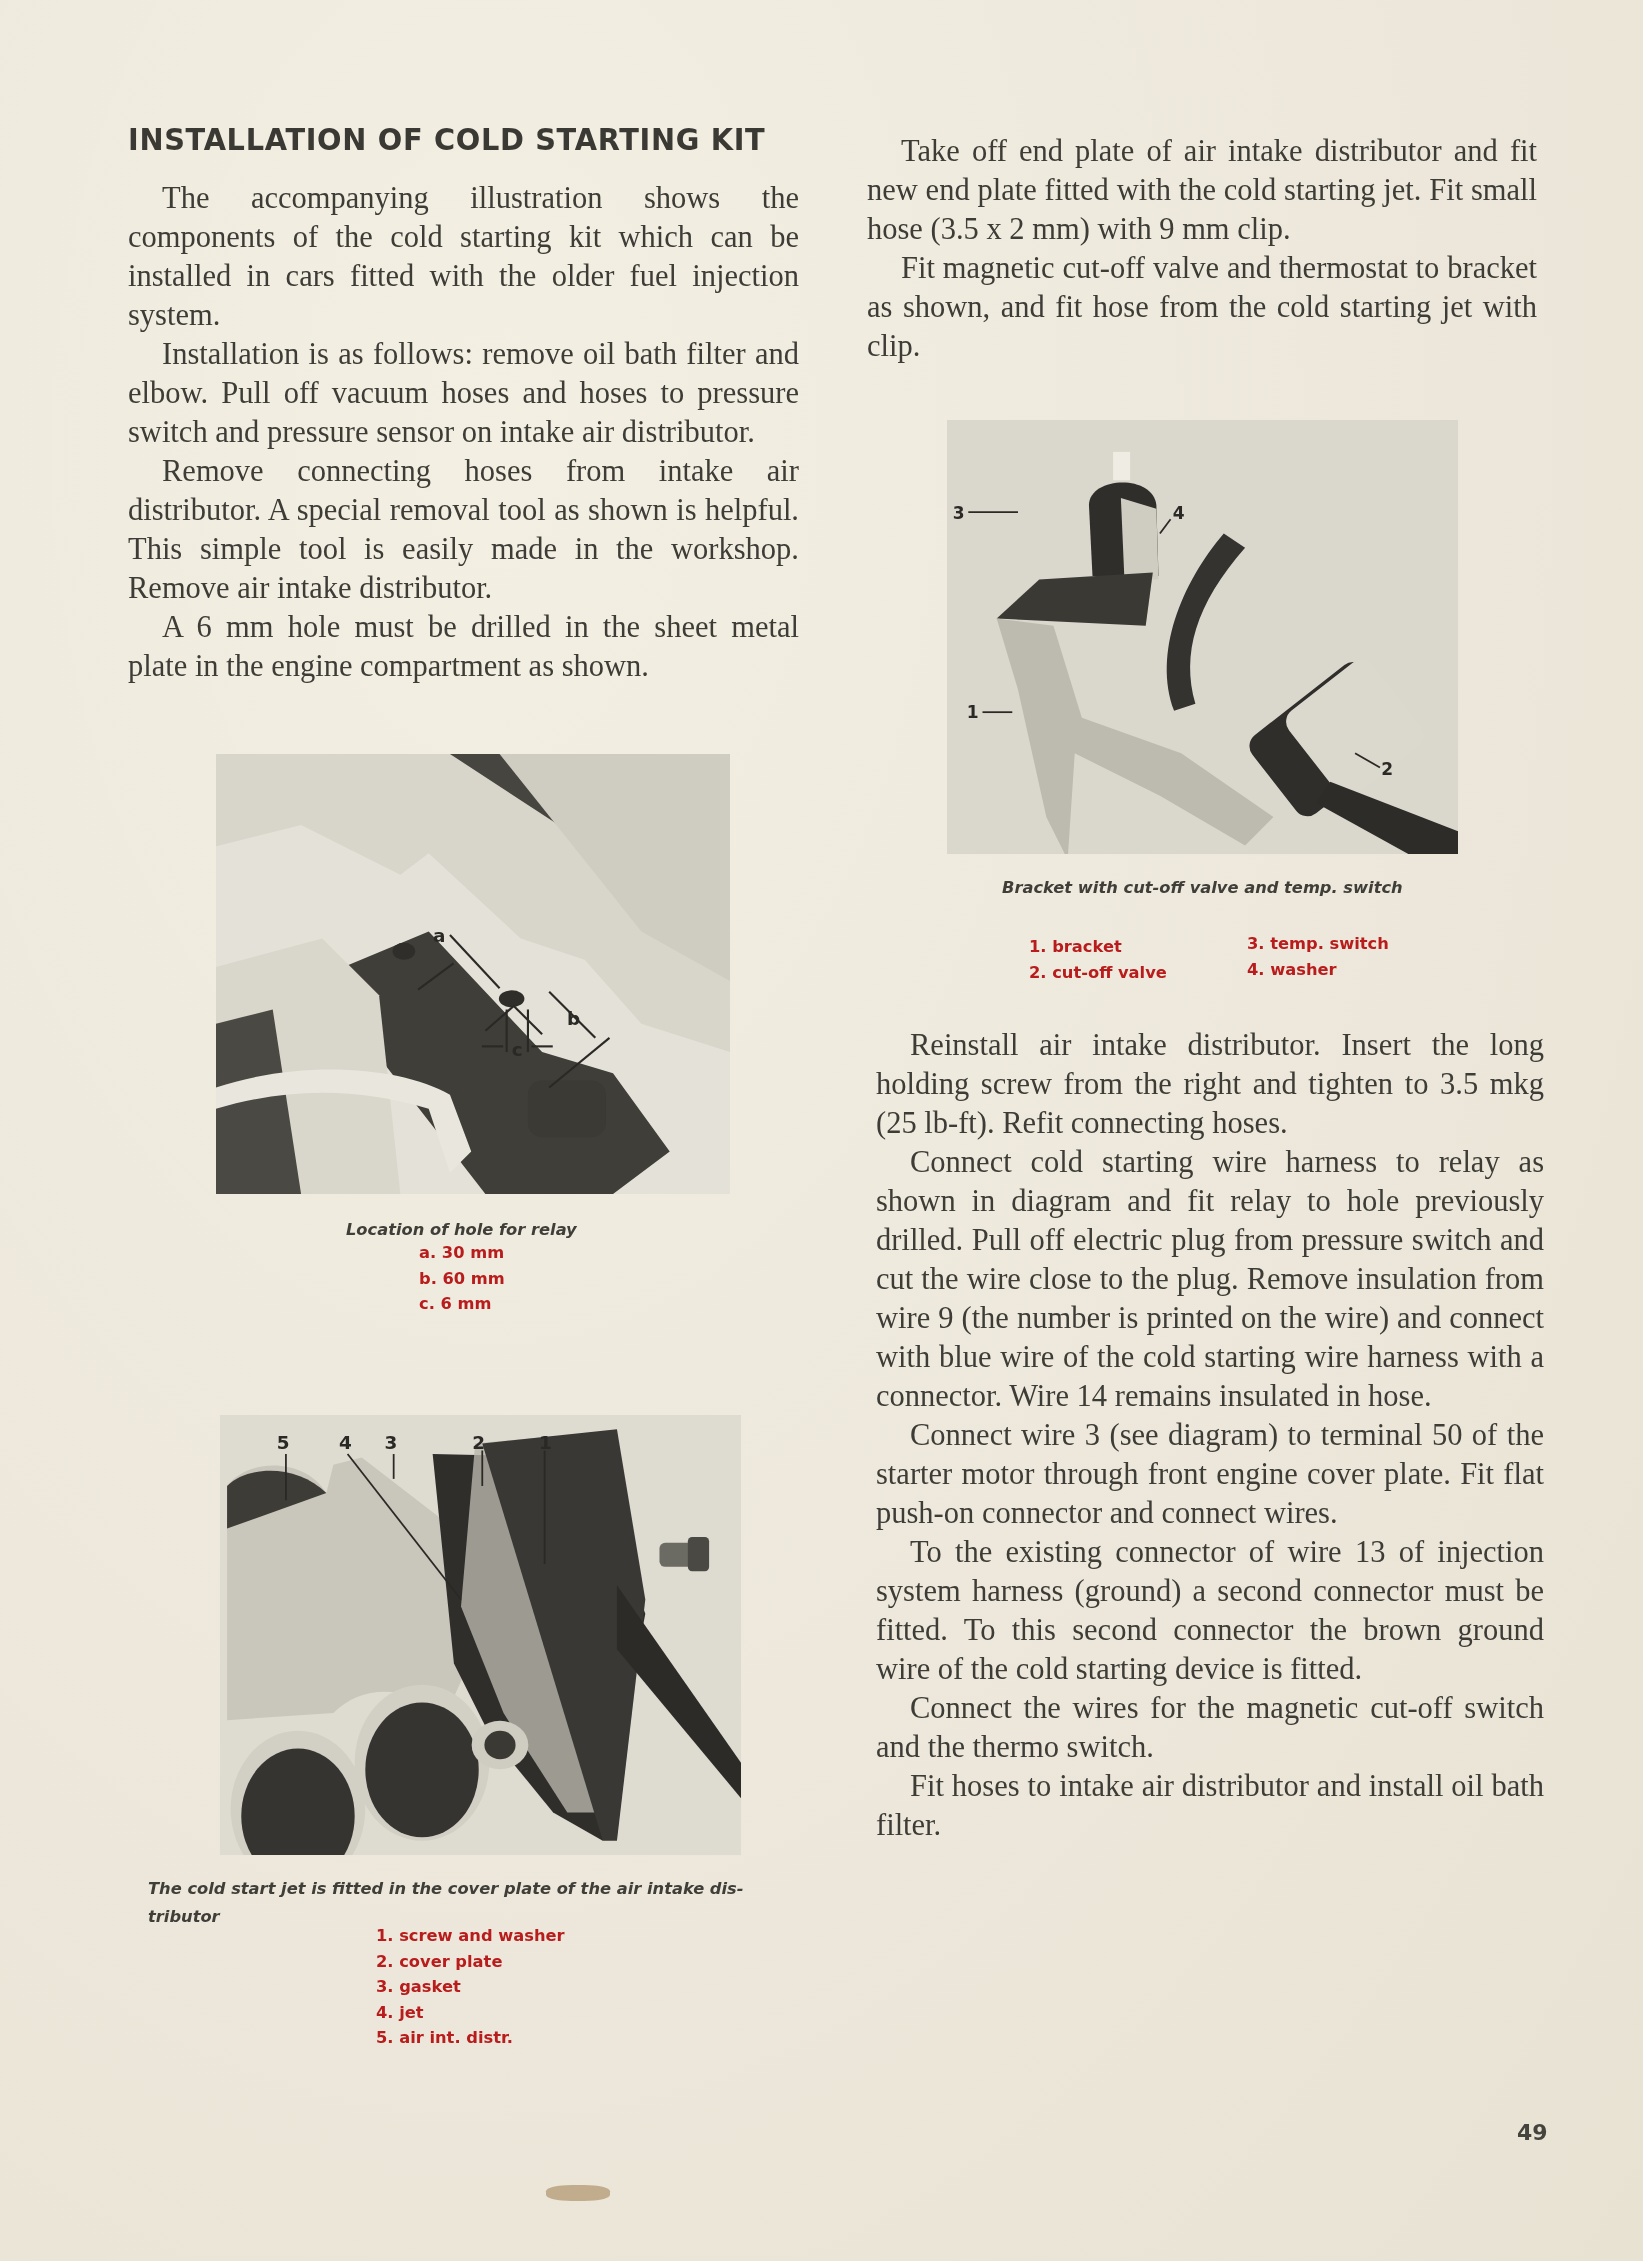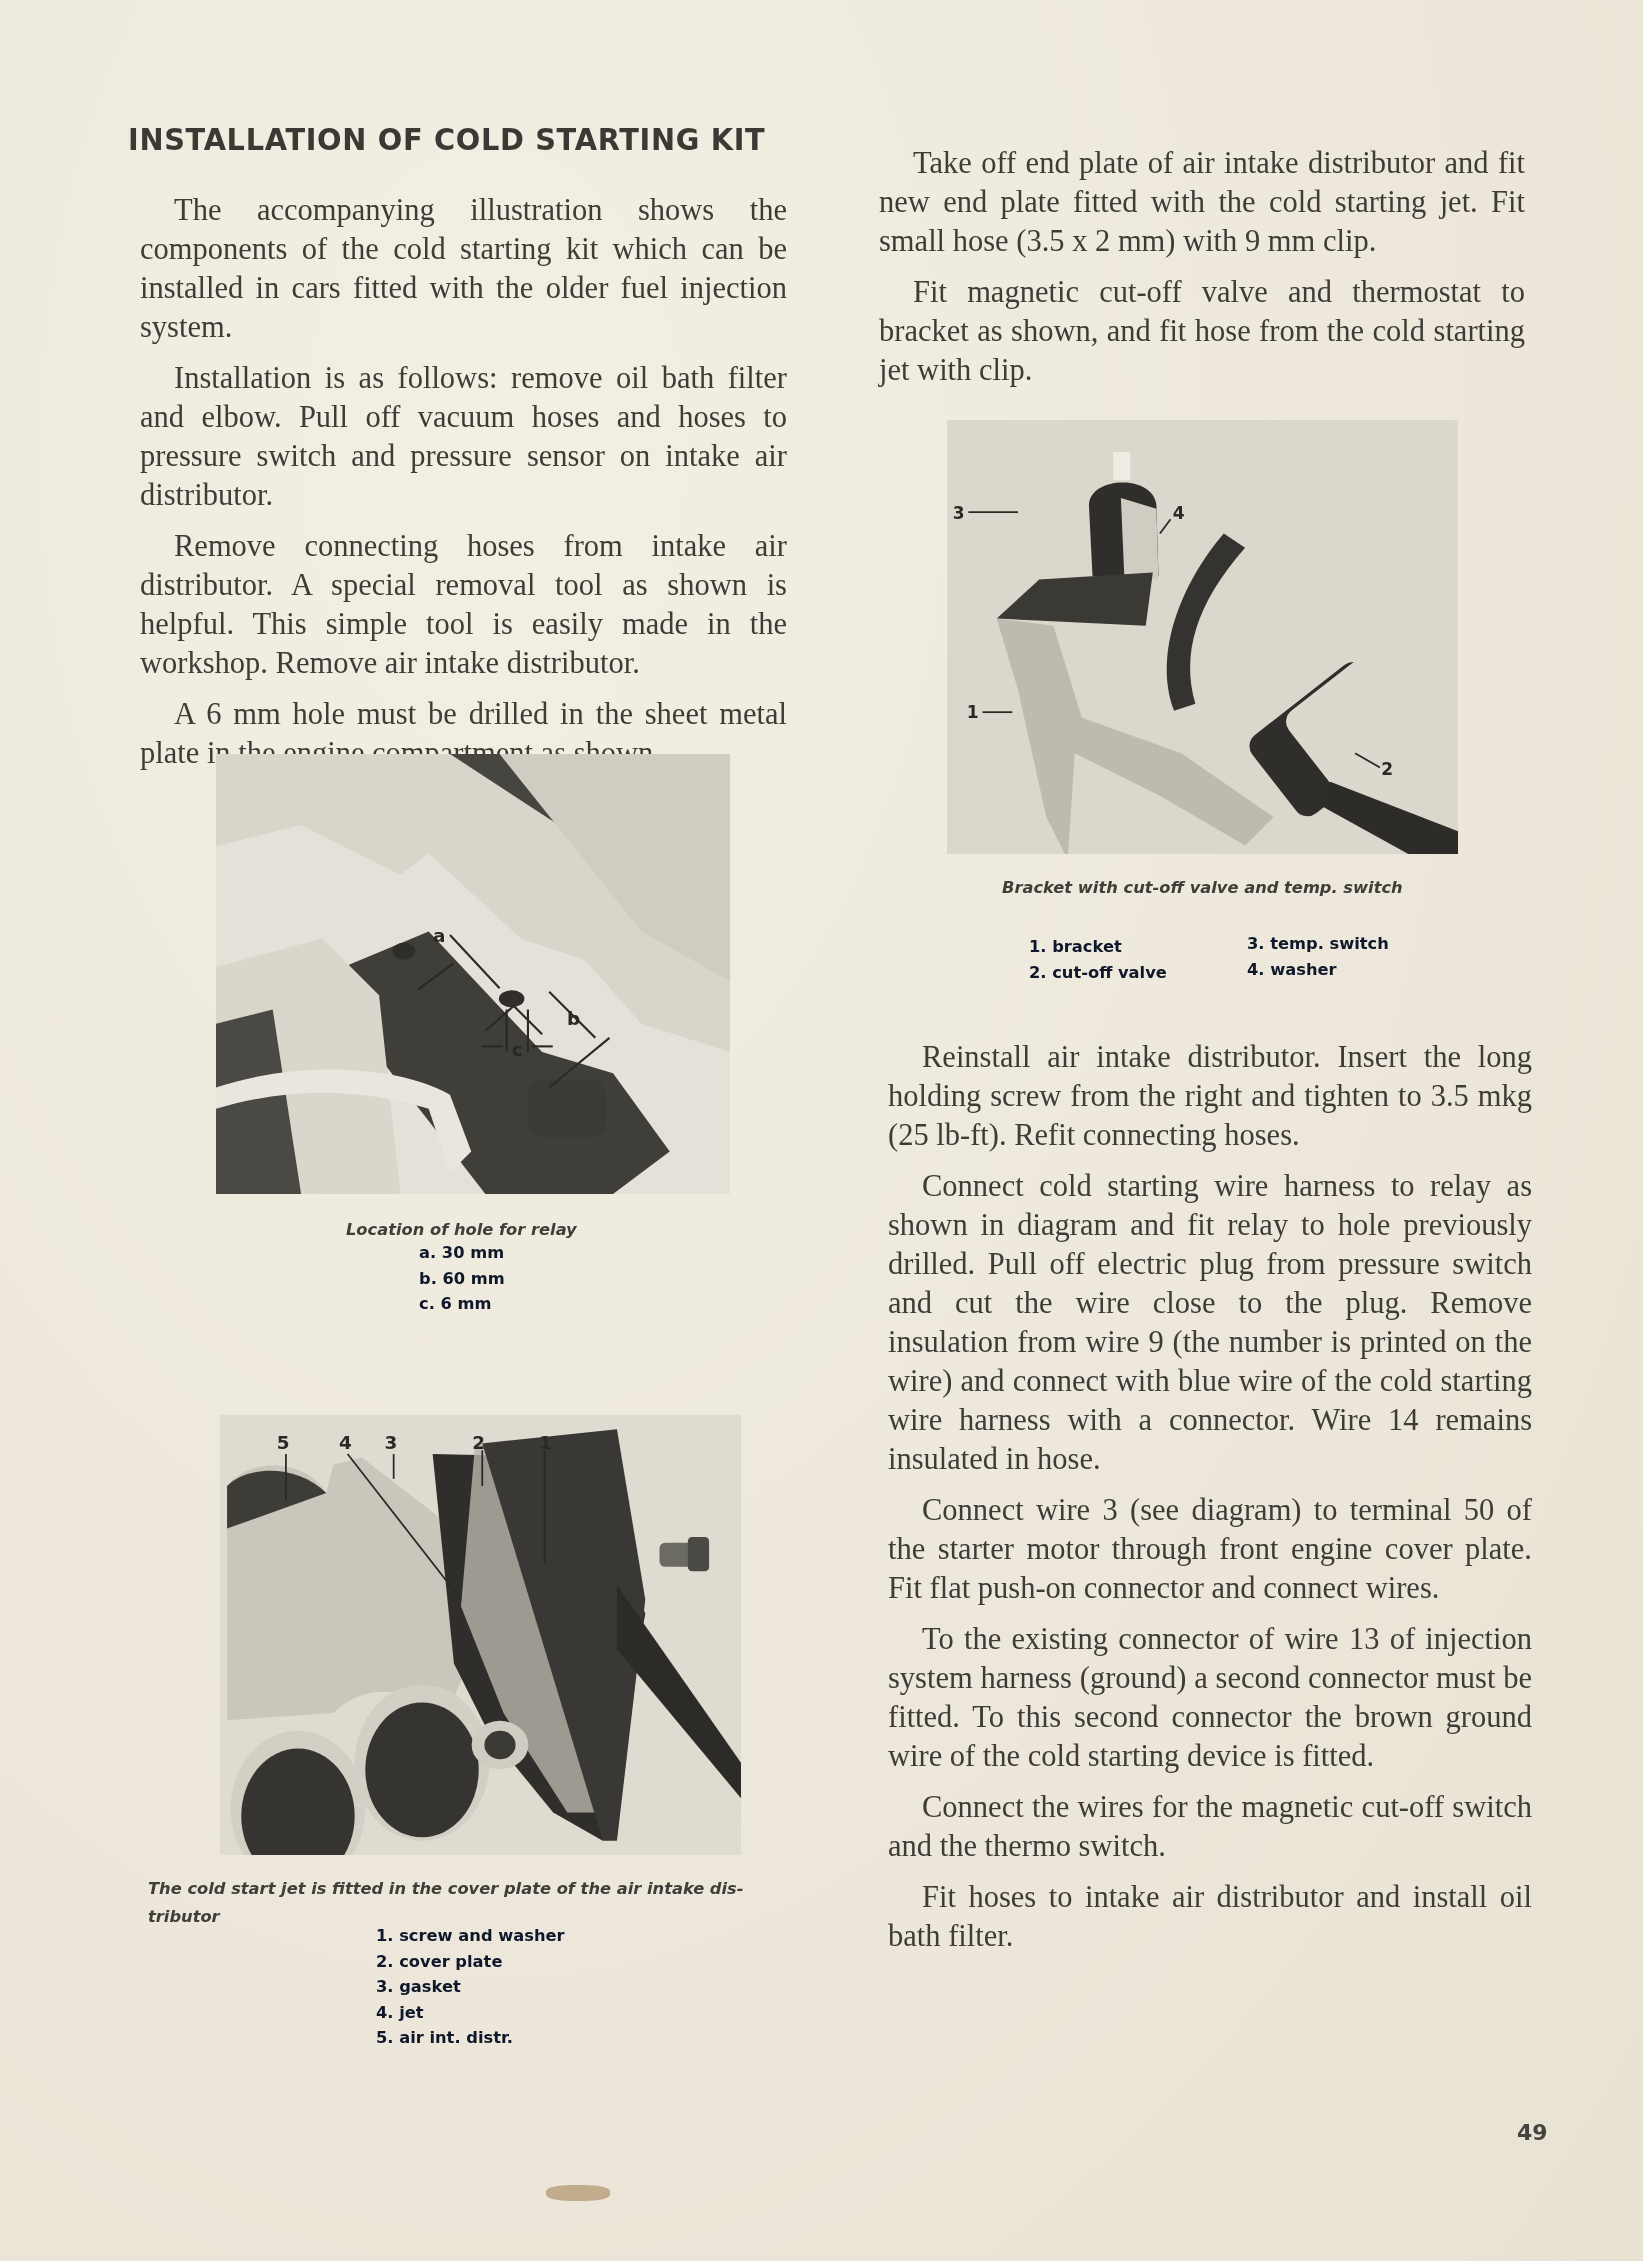--- a/index.html
+++ b/index.html
@@ -8,25 +8,25 @@
     background:#efebdf;
     background-image: radial-gradient(ellipse at 30% 20%, #f3efe3 0%, #ece7da 60%, #e8e2d3 100%);
     color:#3c3b36;
   }
   h1 {
     position:absolute; left:128px; top:122px; margin:0;
     font-family:"DejaVu Sans","Liberation Sans",sans-serif; font-weight:bold;
     font-size:30px; letter-spacing:0.7px; color:#3a3934; transform:scaleX(0.96); transform-origin:left;
   }
   .col { position:absolute; font-family:"Liberation Serif","DejaVu Serif",serif; font-size:30.5px; line-height:39px; color:#3d3c37; text-align:justify; }
-  .col p { margin:12px; text-indent:34px;font-family:Liberation Serif, serif; }
+  .col p { margin:0; text-indent:34px;font-family:Liberation Serif, serif; }
   .photo { position:absolute; background:#8d8b84; overflow:hidden; }
   .photo svg { width:100%; height:100%; display:block; }
   .caption { position:absolute; font-family:"DejaVu Sans","Liberation Sans",sans-serif; font-style:italic; font-weight:bold; font-size:16.3px; color:#3f3e39; }
-  .legend { position:absolute; font-family:"DejaVu Sans","Liberation Sans",sans-serif; font-weight:bold; font-size:16.3px; color:#0f172a; line-height:25.5px; }
+  .legend { position:absolute; font-family:"DejaVu Sans","Liberation Sans",sans-serif; font-weight:bold; font-size:16.3px; color:#b91c1c; line-height:25.5px; }
   .legend div { white-space:nowrap; }
   .pagenum { position:absolute; left:1517px; top:2120px; font-family:"DejaVu Sans","Liberation Sans",sans-serif; font-weight:bold; font-size:22px; color:#44433e; }
   .stain { position:absolute; left:546px; top:2185px; width:64px; height:15.6px; border-radius:40%; background:#b39a73; opacity:0.75; }
 </style>
 </head>
 <body>
 
 <h1>INSTALLATION OF COLD STARTING KIT</h1>
 
 <div class="col" style="left:128px; top:179px; width:671px;">

